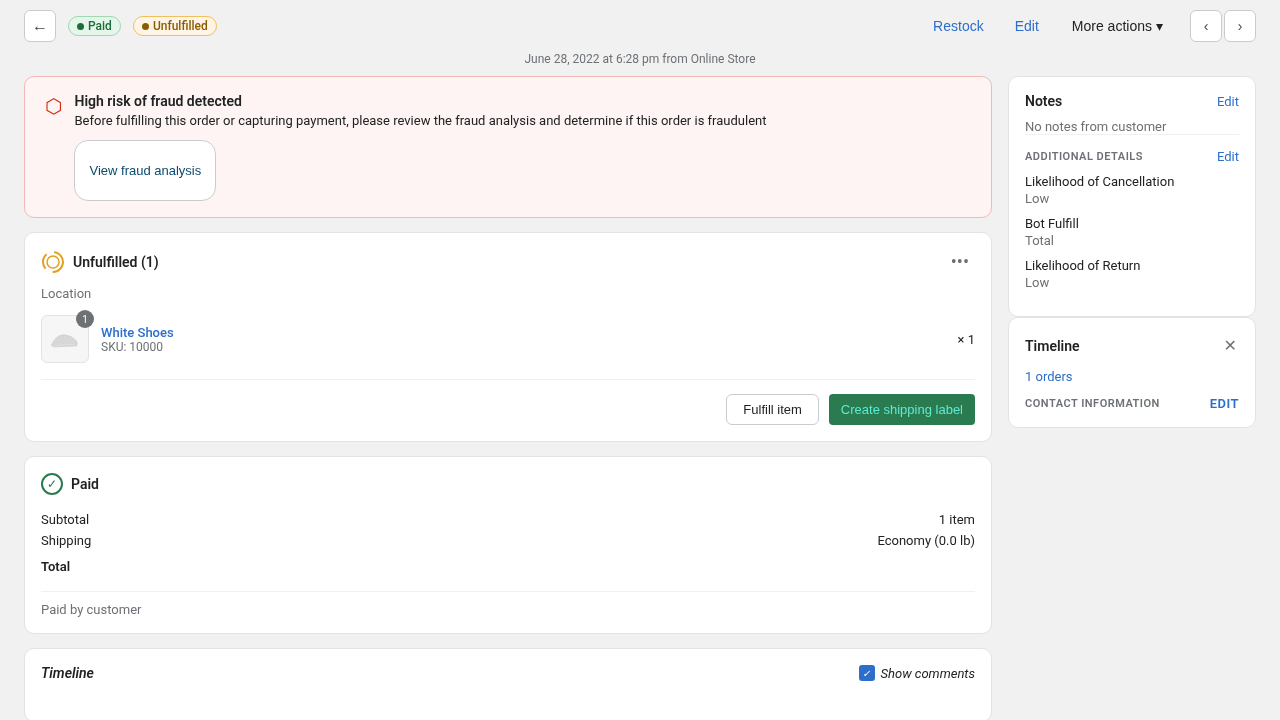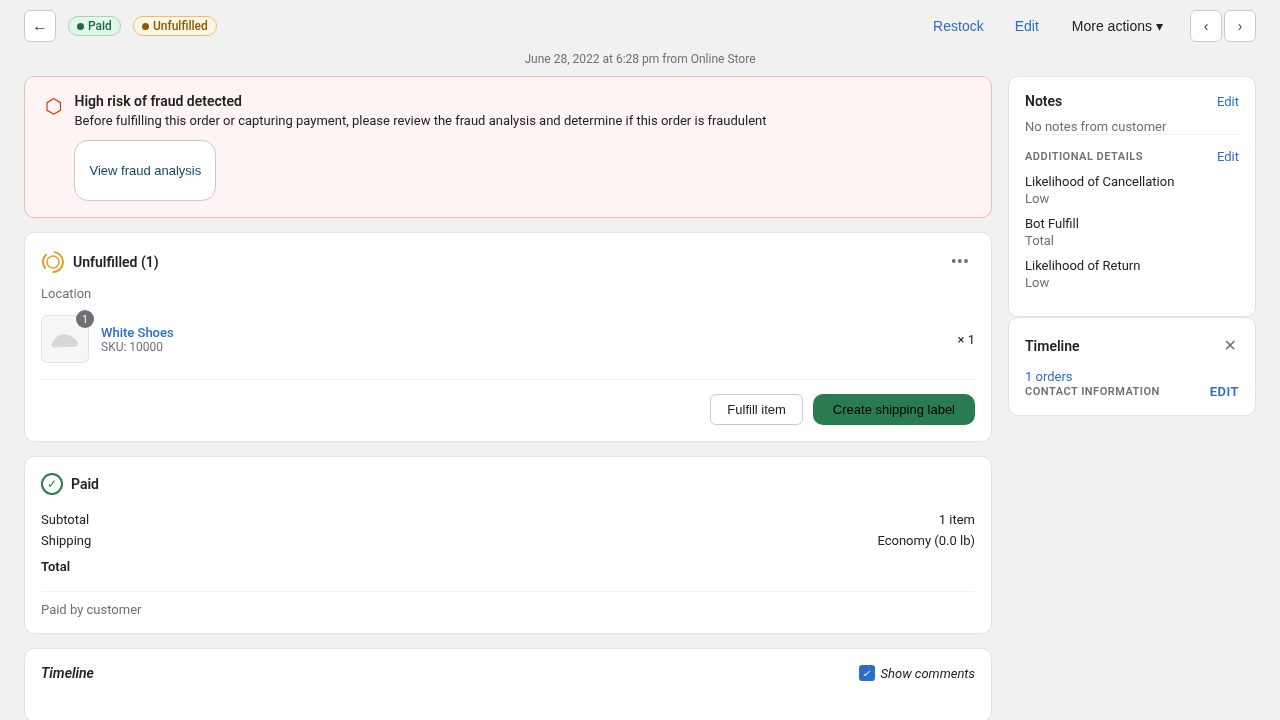--- a/index.html
+++ b/index.html
@@ -259,24 +259,24 @@
       border-radius: 6px;
       background: #fff;
       padding: 7px 16px;
       font-size: 13px;
       cursor: pointer;
       color: #202223;
       font-weight: 500;
     }
     .shipping-btn {
       border: none;
-      border-radius: 10px;
+      border-radius: 4px;
       background: #2a7b4f;
-      color: #000000;
-      padding: 7px 20px;
+      color: #5eead4;
+      padding: 7px 12px;
       font-size: 13px;
       cursor: pointer;
       font-weight: 500;
     }
     
     .paid-header {
       display: flex;
       align-items: center;
       gap: 8px;
       margin-bottom: 14px;
@@ -410,20 +410,21 @@
     }
     .close-btn {
       cursor: pointer;
       color: #6d7175;
       font-size: 16px;
       padding: 2px;
     }
     .orders-count {
       font-size: 13px;
       color: #2c6ecb;
+      margin-bottom: 12px;
     }
     .contact-header {
       font-size: 11px;
       font-weight: 600;
       color: #6d7175;
       text-transform: uppercase;
       letter-spacing: 0.5px;
       display: flex;
       justify-content: space-between;
       align-items: center;

